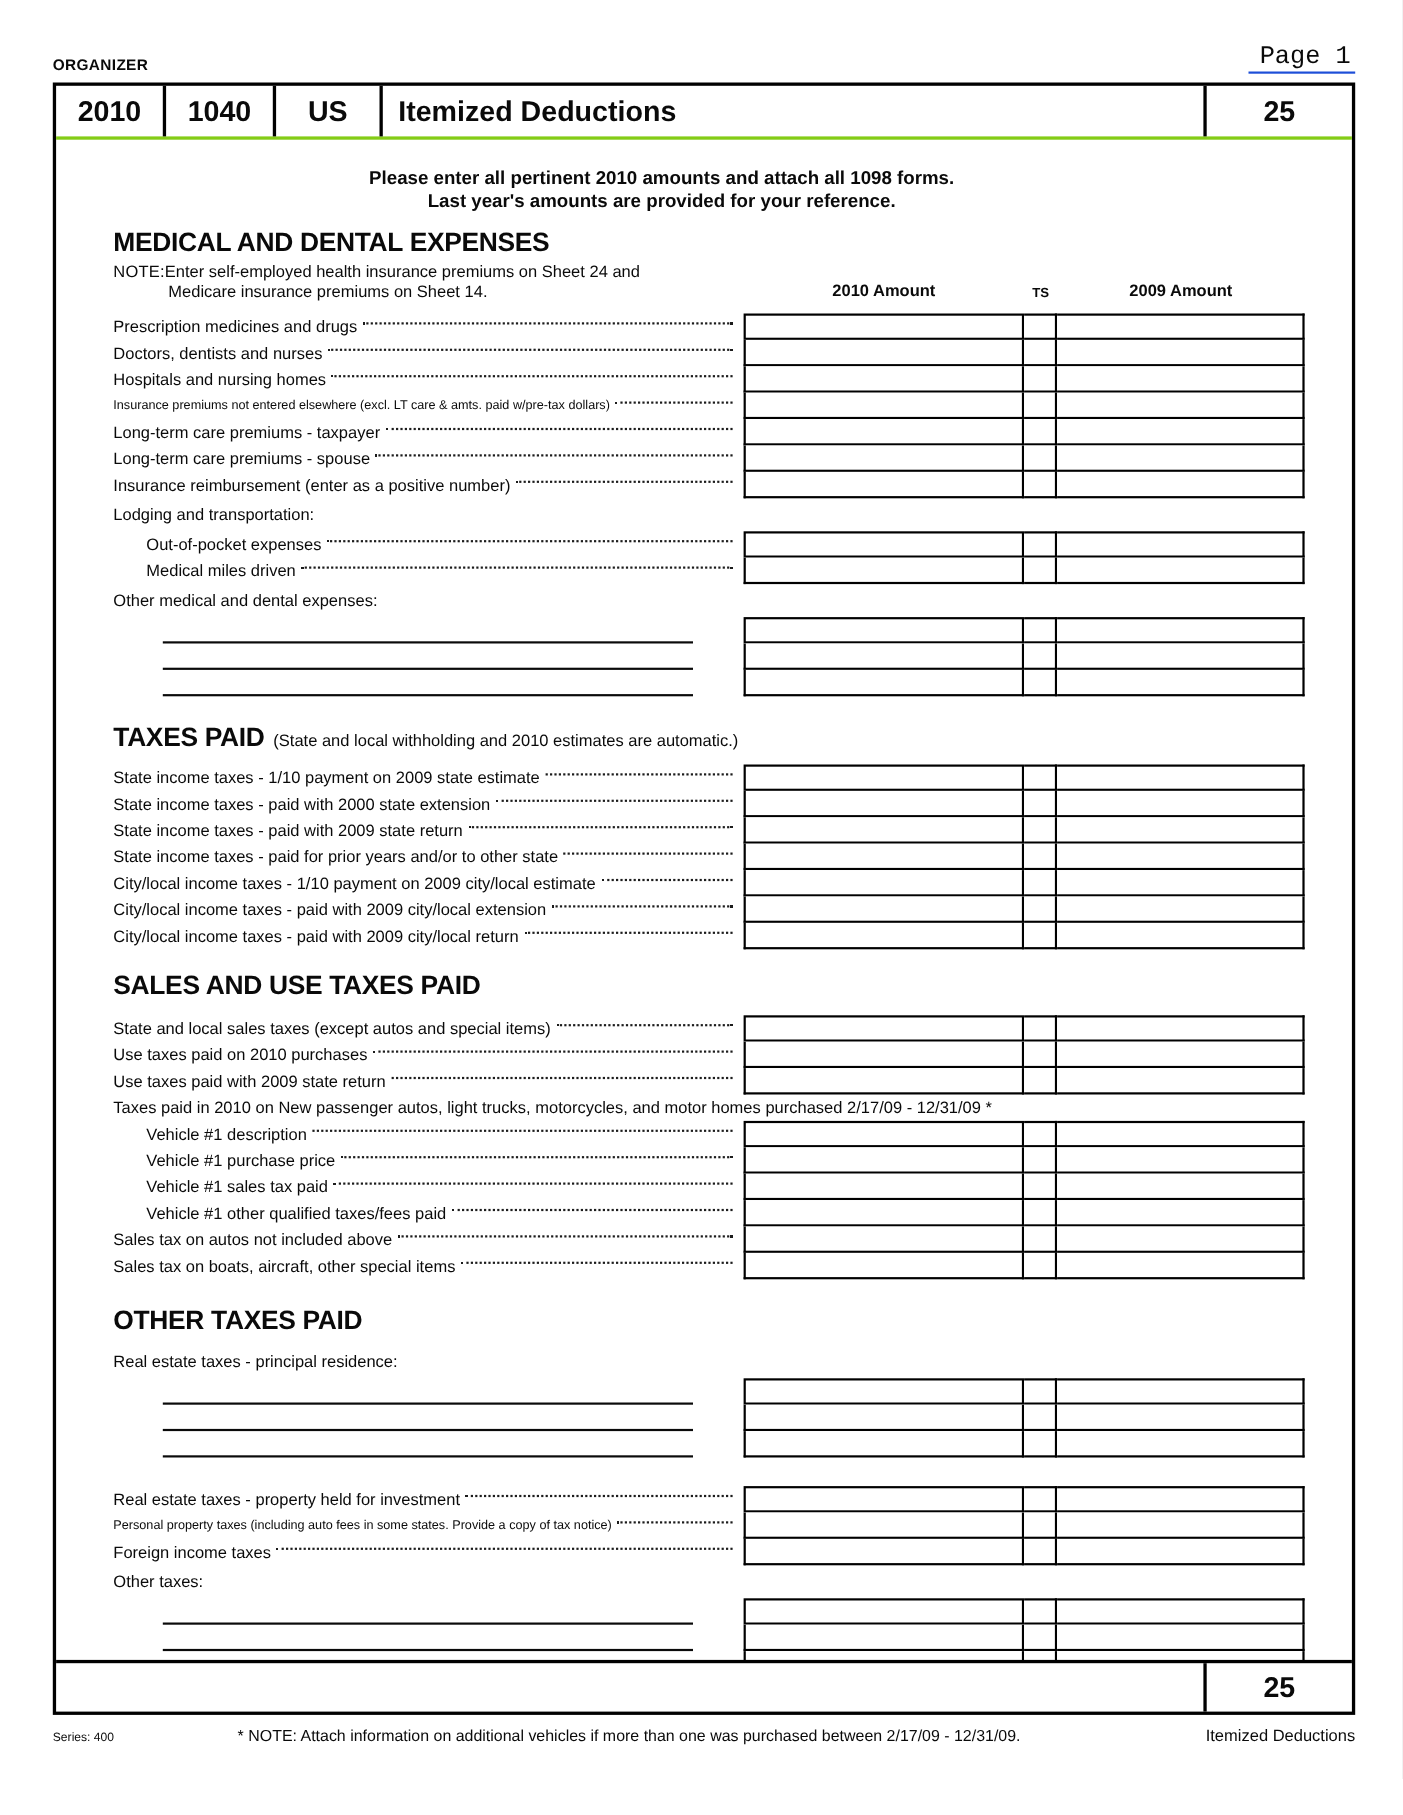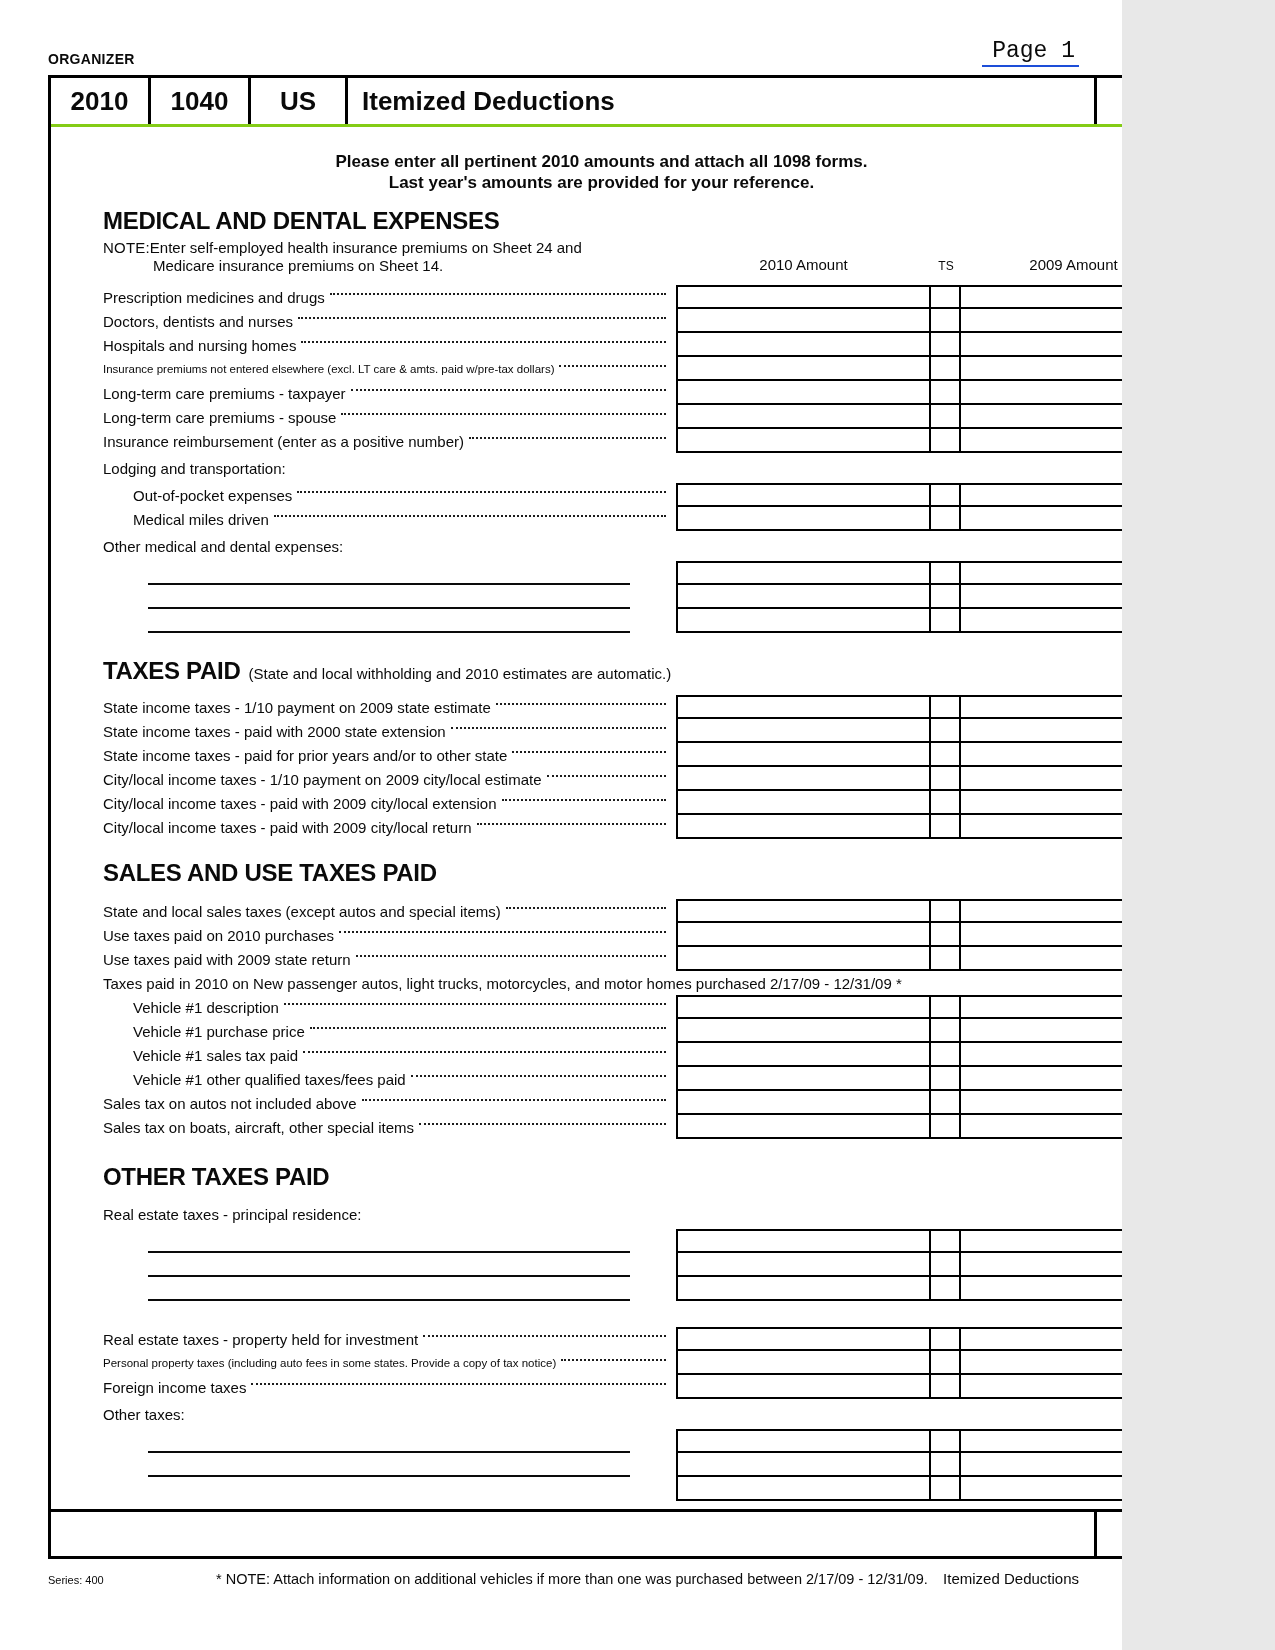--- a/index.html
+++ b/index.html
@@ -1,16 +1,16 @@
 <!DOCTYPE html>
 <html><head>
 <meta charset="utf-8">
 <style>
   html,body {margin:0; padding:0; background:#e8e8e8;}
-  .canvas {position:relative; width:1122px; height:1650px; background:#ffffff;
+  .canvas {position:relative; width:1275px; height:1650px; background:#ffffff;
            font-family:"Liberation Sans", sans-serif; color:#0a0a0a; overflow:hidden;}
 
   
   .topline {position:absolute; left:48px; right:43px; top:38px;
             display:flex; justify-content:space-between; align-items:flex-end;}
   .organizer {font-weight:bold; font-size:14px; letter-spacing:.3px;}
   .pageno {font-family:"Liberation Mono", monospace; font-size:23px;
            border-bottom:2px solid #1d4ed8; padding:0 4px 1px 10px;}
 
   
@@ -37,21 +37,21 @@
   .sec-heading .sub {font-size:15px; font-weight:normal; margin-left:8px;}
   .h-medical {margin:14px 0 4px;}
   .h-taxes   {margin:24px 0 10px;}
   .h-sales   {margin:20px 0 12px;}
   .h-other   {margin:24px 0 8px;}
 
   .noteheaders {display:flex; align-items:flex-end; margin:2px 0 10px;}
   .note {flex:1; font-size:15px; line-height:18px;}
   .notelbl {letter-spacing:.2px;margin-top:14px;}
   .note2 {padding-left:50px;}
-  .colheads {width:510px; flex:none; display:flex; align-items:flex-end; font-weight:normal;}
+  .colheads {width:510px; flex:none; display:flex; align-items:flex-end; font-weight:bold;}
   .ch {text-align:center; padding-bottom:2px;}
   .ch2010 {width:255px; font-size:15px;}
   .chts   {width:30px;  font-size:12px;}
   .ch2009 {width:225px; font-size:15px;}
 
   
   .row {display:flex; height:24px; align-items:stretch;}
   .lbl {flex:1; display:flex; align-items:center; min-width:0;}
   .lbl-text {font-size:15px; white-space:nowrap;}
   .row.small .lbl-text {font-size:11.5px;}
@@ -299,20 +299,31 @@
 
     </div>
     <div class="boxes">
       <span class="b b2010"></span>
       <span class="b bts"></span>
       <span class="b b2009"></span>
     </div>
   </div>
           <div class="row item">
     <div class="lbl">
+      <span class="lbl-text">State income taxes - paid with 2009 state return</span>
+
+    </div>
+    <div class="boxes">
+      <span class="b b2010"></span>
+      <span class="b bts"></span>
+      <span class="b b2009"></span>
+    </div>
+  </div>
+          <div class="row item">
+    <div class="lbl">
       <span class="lbl-text">State income taxes - paid for prior years and/or to other state</span>
 
     </div>
     <div class="boxes">
       <span class="b b2010"></span>
       <span class="b bts"></span>
       <span class="b b2009"></span>
     </div>
   </div>
           <div class="row item">

